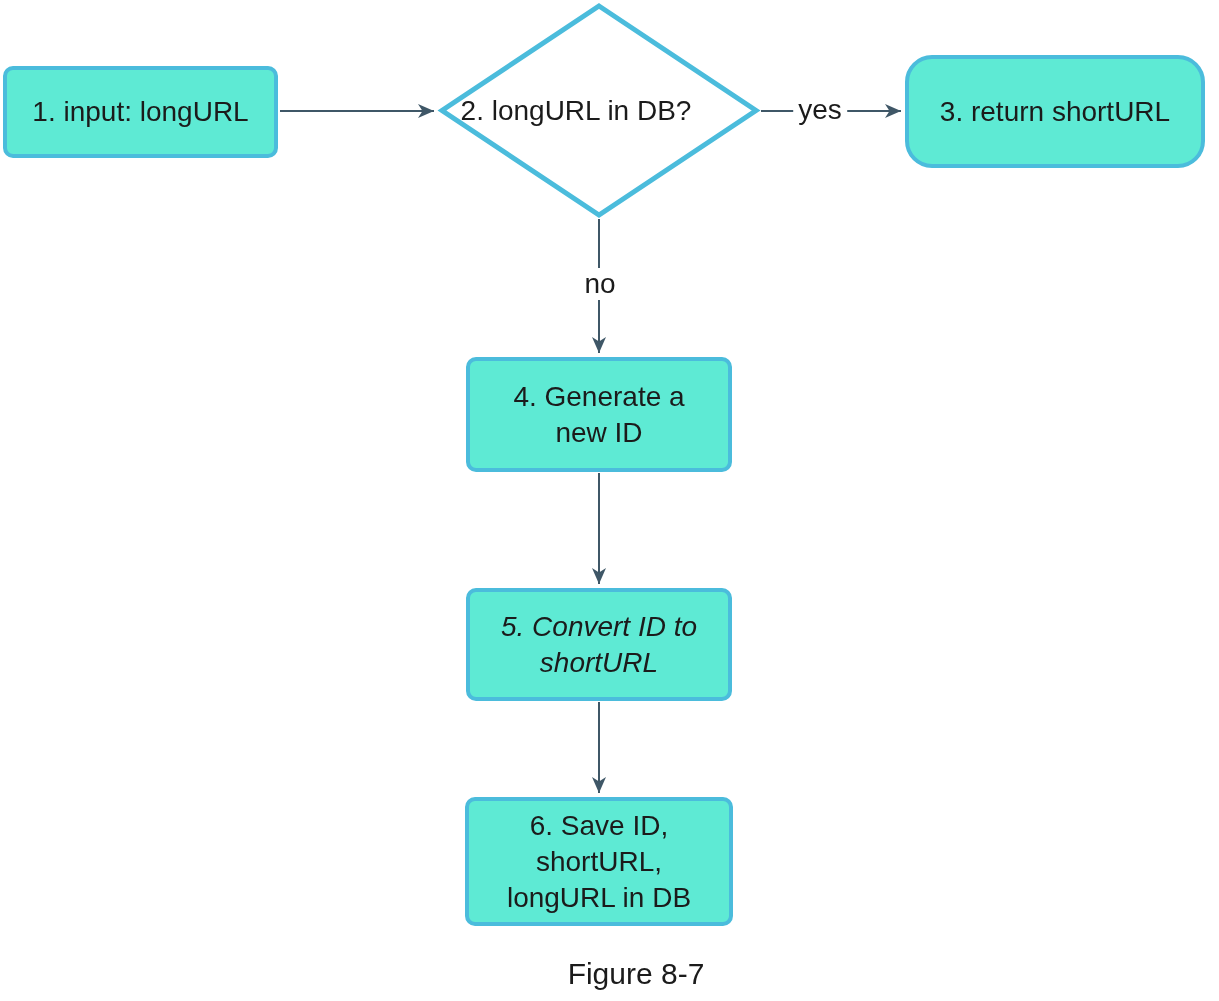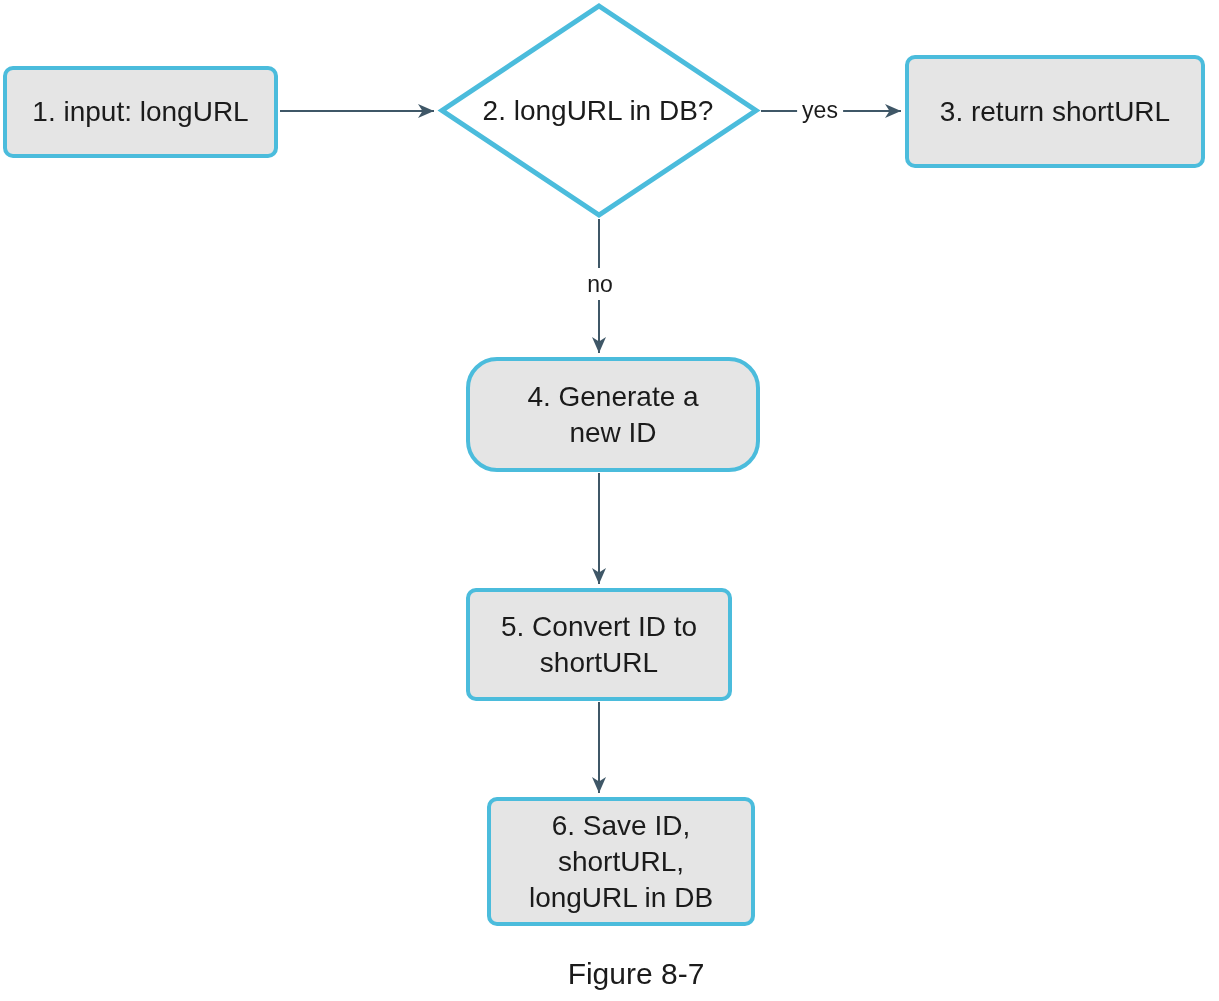--- a/index.html
+++ b/index.html
@@ -32,51 +32,51 @@
     stroke: var(--shape-border, #4bbcdc);
     stroke-width: 5;
   }
   .connectors .arrowhead-path {
     fill: var(--arrow, #3f5767);
     stroke: none;
   }
   .node {
     position: absolute;
     box-sizing: border-box;
-    background: #e5e5e5;
+    background: #5eead4;
     border: 4px solid var(--shape-border, #4bbcdc);
     border-radius: 10px;
     display: flex;
     align-items: center;
     justify-content: center;
     text-align: center;
     font-size: 28px;
     line-height: 36px;
     white-space: pre-line;
   }
   .node-input    { left: 3px;   top: 66px;  width: 275px; height: 92px;  }
-  .node-return   { left: 905px; top: 55px;  width: 300px; height: 113px; }
-  .node-generate { left: 466px; top: 357px; width: 294px; height: 115px; border-radius: 31px; }
-  .node-convert  { left: 466px; top: 588px; width: 266px; height: 113px; }
-  .node-save     { left: 487px; top: 797px; width: 268px; height: 129px; }
+  .node-return   { left: 905px; top: 55px;  width: 300px; height: 113px; border-radius: 27px; }
+  .node-generate { left: 466px; top: 357px; width: 266px; height: 115px; }
+  .node-convert  { left: 466px; top: 588px; width: 266px; height: 113px; font-style: italic; }
+  .node-save     { left: 465px; top: 797px; width: 268px; height: 129px; }
   .diamond-label {
     position: absolute;
-    left: 448px;
+    left: 426px;
     top: 93px;
     width: 300px;
     text-align: center;
     font-size: 28px;
     line-height: 36px;
   }
   .edge-label {
     position: absolute;
     transform: translate(-50%, -50%);
     background: #ffffff;
     padding: 0 5px;
-    font-size: 23px;
+    font-size: 28px;
     line-height: 32px;
   }
   .edge-label-yes { left: 820px; top: 110px; }
   .edge-label-no  { left: 600px; top: 284px; text-align: center; }
   .figure-caption {
     position: absolute;
     left: 636px;
     top: 957px;
     transform: translateX(-50%);
     font-size: 30px;

